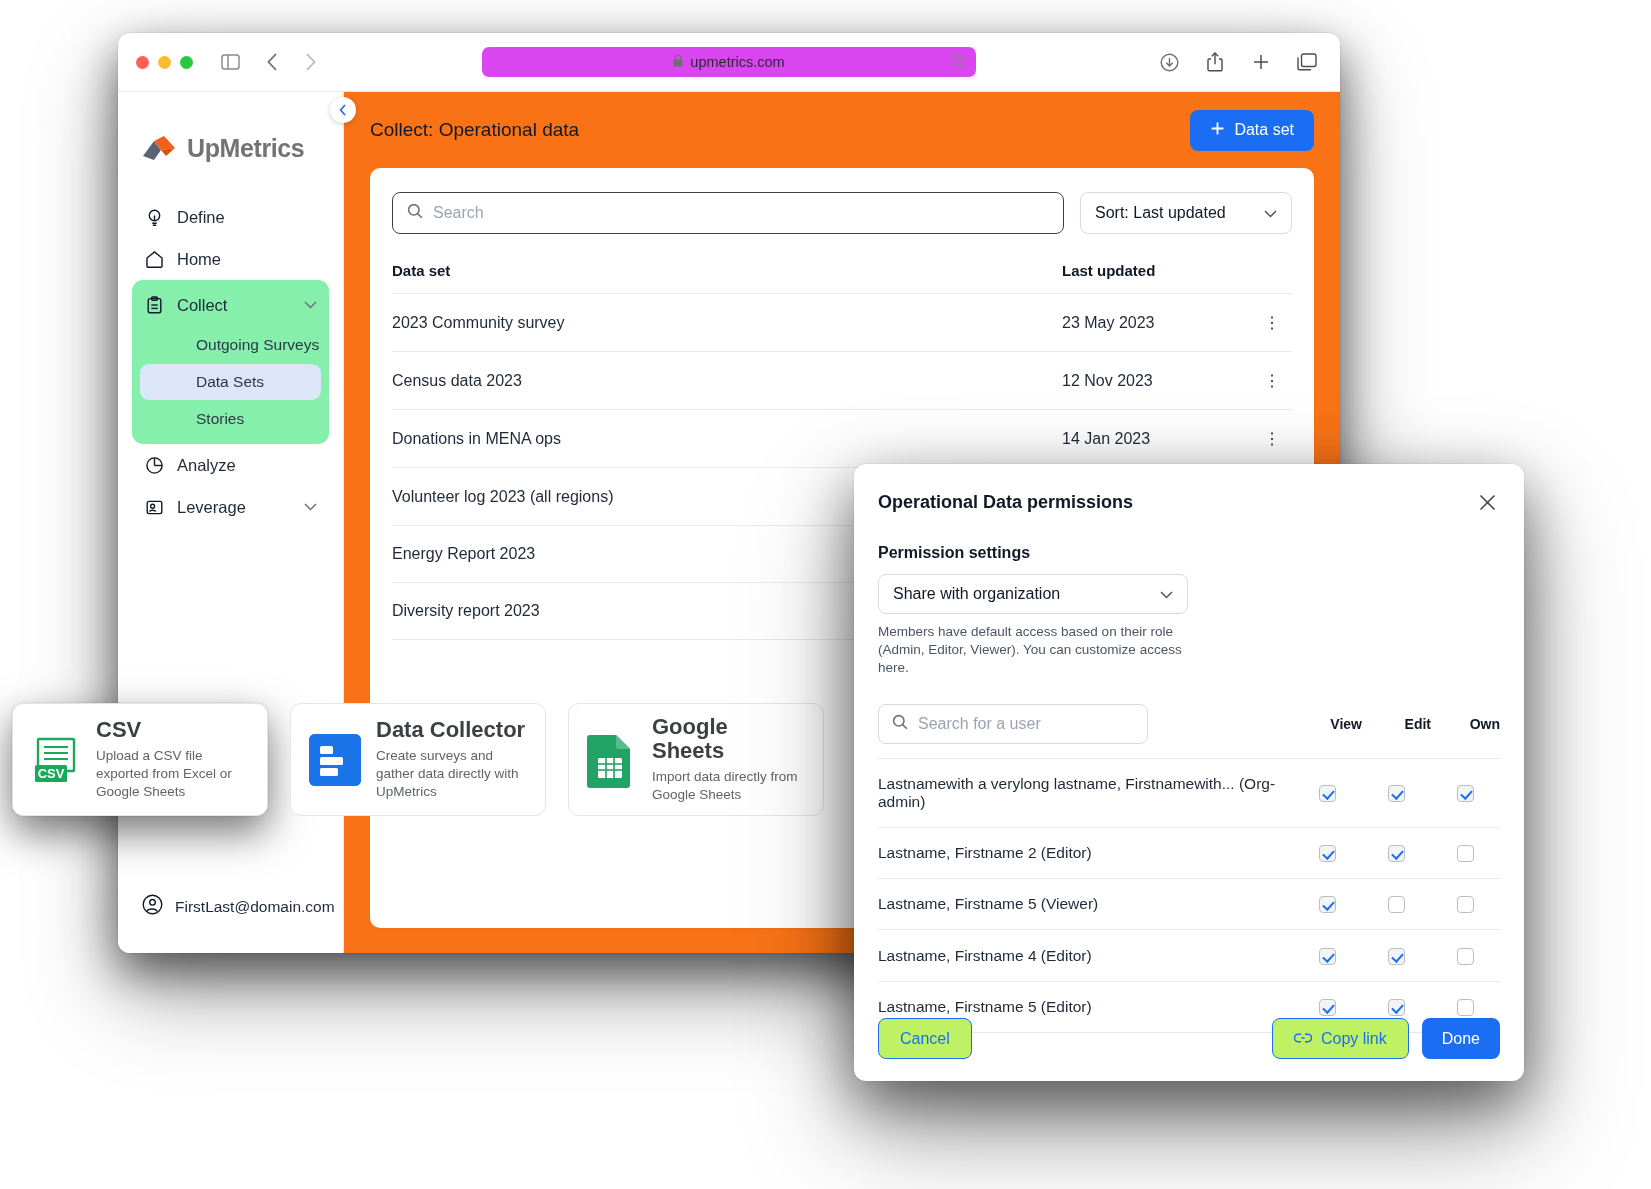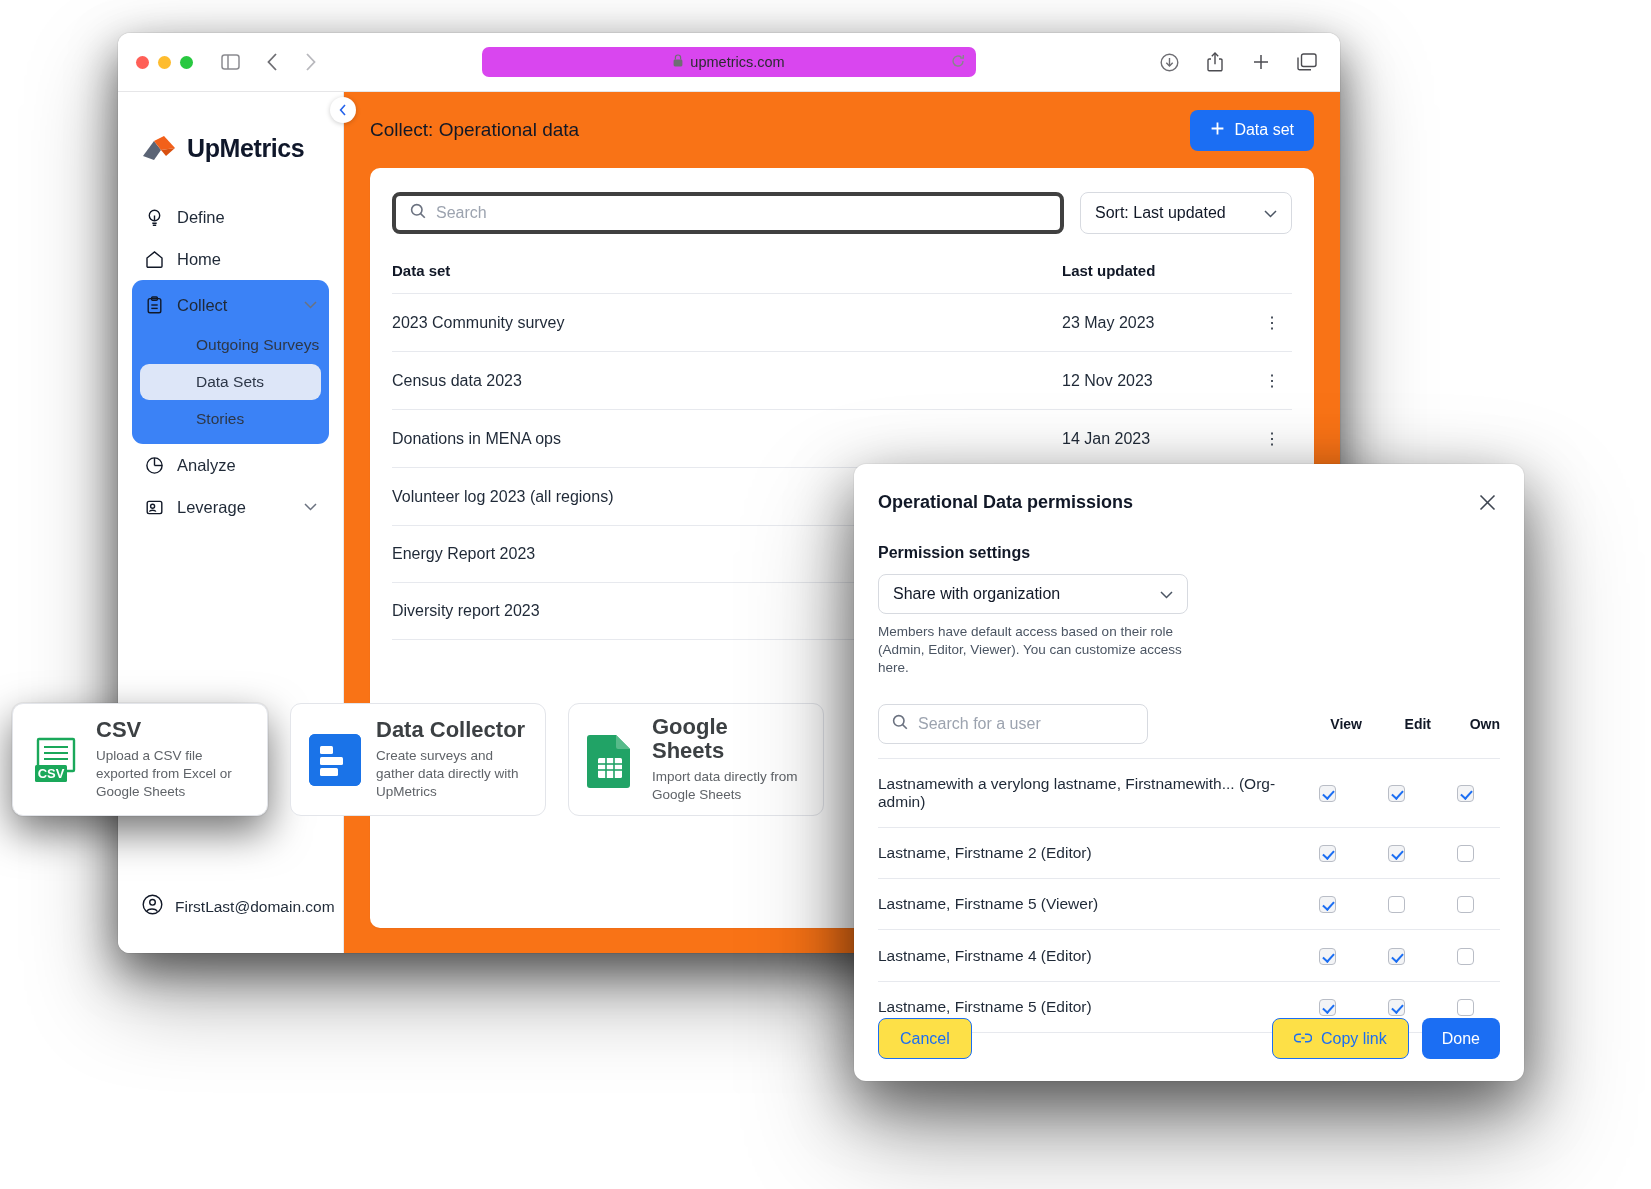--- a/index.html
+++ b/index.html
@@ -48,30 +48,30 @@
   
   .appbody { display:flex; height: 861px; }
 
   
   .sidebar {
     width: 226px; background:#ffffff; border-right:1px solid #e8e9ed;
     position:relative; flex: 0 0 226px; padding-top: 30px;
   }
   .logo-row { display:flex; align-items:center; gap:11px; padding: 0 0 0 24px; height: 52px;}
   .logo-mark { width: 34px; height: 26px; position:relative; }
-  .logo-text { font-size: 25px; font-weight: 700; color:#0f172a; letter-spacing:-0.4px; }
+  .logo-text { font-size: 25px; font-weight: 700; color:#737373; letter-spacing:-0.4px; }
 
   .nav { margin-top: 22px; padding: 0 14px; }
   .nav-item {
     display:flex; align-items:center; gap:13px;
     height: 42px; padding: 0 12px; border-radius: 9px;
     font-size: 16.5px; color:#1f2937; cursor:pointer;
   }
   .nav-item .chev { margin-left:auto; color:#6b7280; font-size: 12px; }
-  .group { background:#3b82f6; border-radius: 11px; padding: 4px 0 6px; }
+  .group { background:#86efac; border-radius: 11px; padding: 4px 0 6px; }
   .sub-item {
     height: 36px; display:flex; align-items:center;
     padding-left: 56px; font-size:15.5px; color:#2d3748;
     border-radius: 9px; margin: 1px 8px; cursor:pointer;
   }
   .sub-item.active { background:#dde6f8; }
   .nav-ico { width:20px; height:20px; display:flex; align-items:center; justify-content:center; color:#111827; }
 
   .user-row {
     position:absolute; bottom: 34px; left: 24px;
@@ -97,21 +97,21 @@
     height:41px; padding: 0 20px; font-size: 16px; display:flex; align-items:center; gap:9px;
     cursor:pointer; font-family:inherit;
   }
 
   .panel {
     background:#fff; border-radius: 10px; padding: 24px 22px 0;
     height: 760px; box-shadow: 0 1px 2px rgba(16,24,40,.05);
   }
   .toolbar { display:flex; gap:16px; }
   .search-box {
-    flex:1; height:42px; border:4px solid #404040; border-radius:8px;
+    flex:1; height:42px; border:1px solid #404040; border-radius:8px;
     display:flex; align-items:center; gap:10px; padding: 0 14px;
     font-size:16px; color:#9ca3af;
   }
   .sort-box {
     width: 212px; height:42px; border:1px solid #d7dae0; border-radius:8px;
     display:flex; align-items:center; justify-content:space-between; padding: 0 14px;
     font-size:16px; color:#111827; cursor:pointer;
   }
 
   table.dataset-table { width:100%; border-collapse: collapse; margin-top: 18px; }
@@ -184,21 +184,21 @@
     content:""; position:absolute; left:5px; top:2px; width:5px; height:9px;
     border:solid #1b6ef3; border-width: 0 2.2px 2.2px 0; transform: rotate(42deg);
   }
 
   .modal-foot {
     position:absolute; left: 24px; right: 24px; bottom: 22px;
     display:flex; align-items:center; justify-content:space-between;
   }
   .btn-outline {
     height: 41px; padding: 0 21px; border:1px solid #1b6ef3; color:#1b6ef3;
-    background:#fde047; border-radius:8px; font-size:16px; cursor:pointer;
+    background:#bef264; border-radius:8px; font-size:16px; cursor:pointer;
     display:flex; align-items:center; gap:9px; font-family:inherit;
   }
   .foot-right { display:flex; gap:13px; }
 </style>
 </head>
 <body>
 
 <div id="stage">
 
   <div class="browser">

